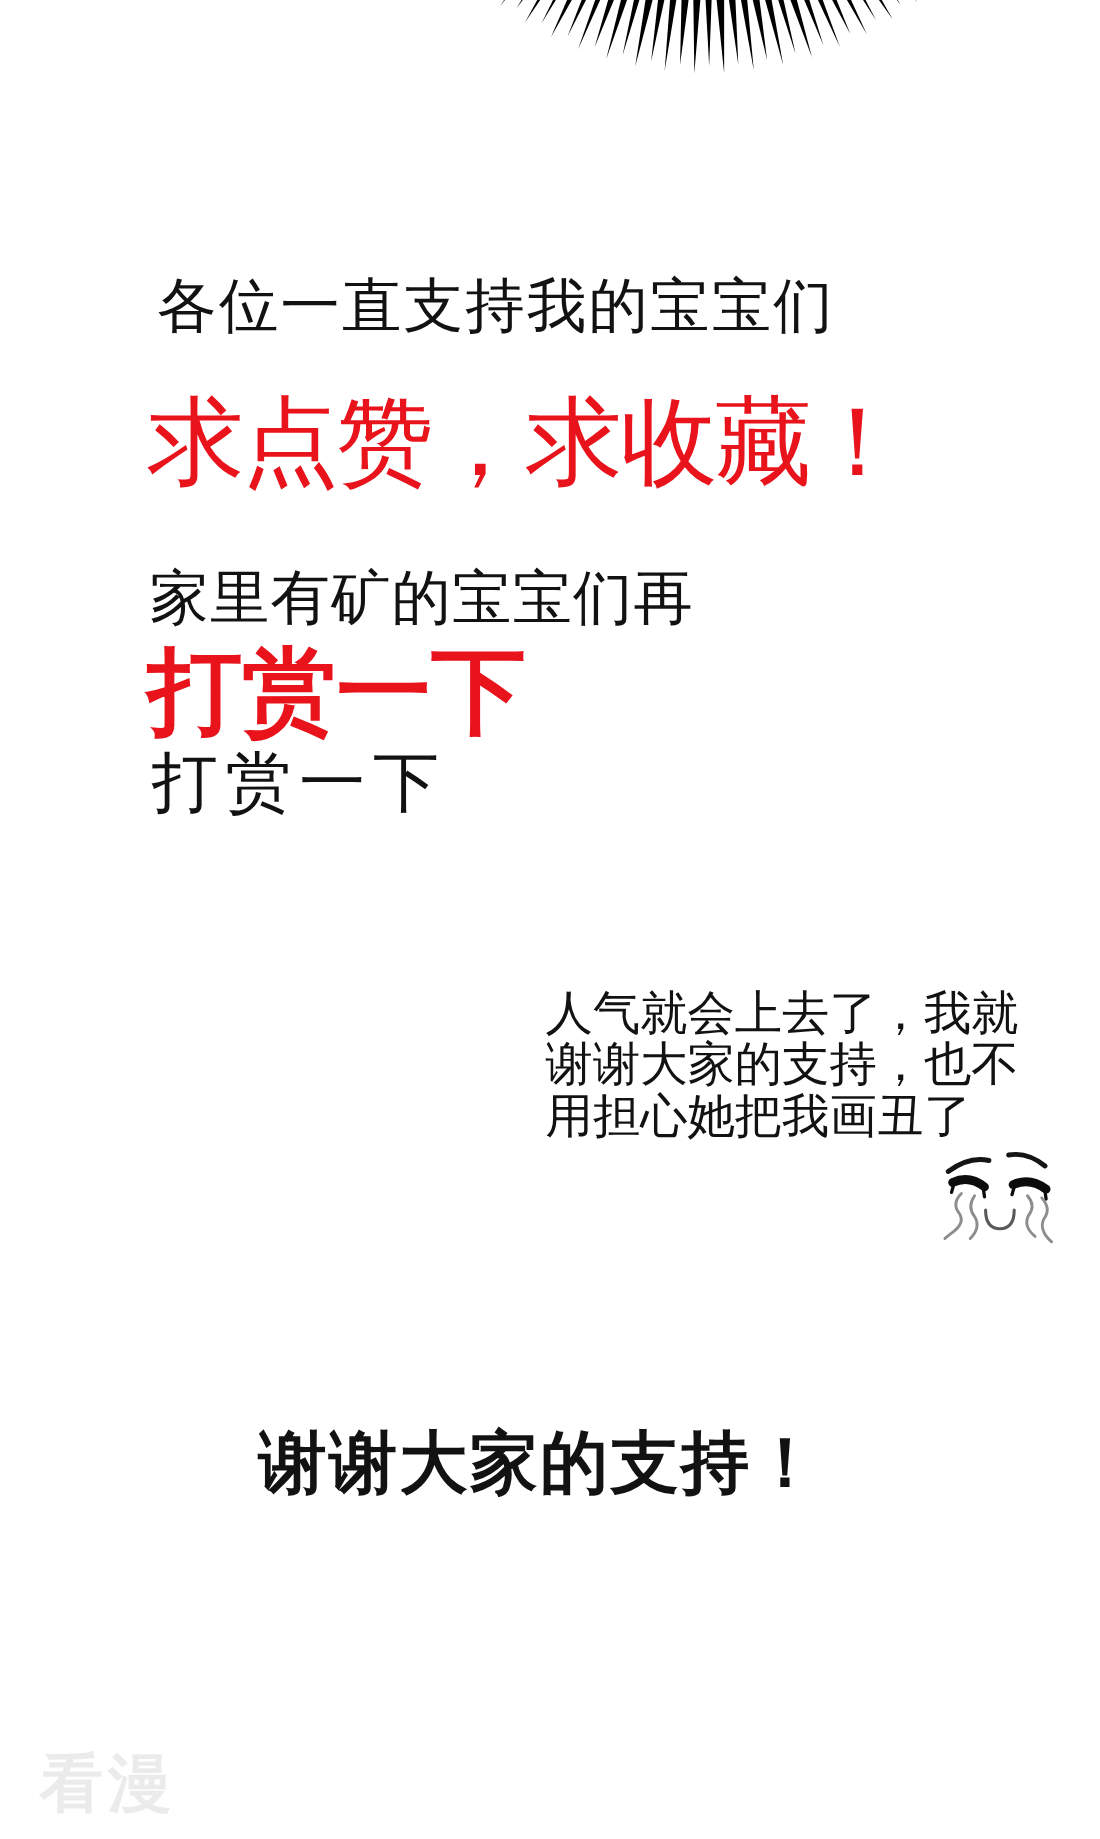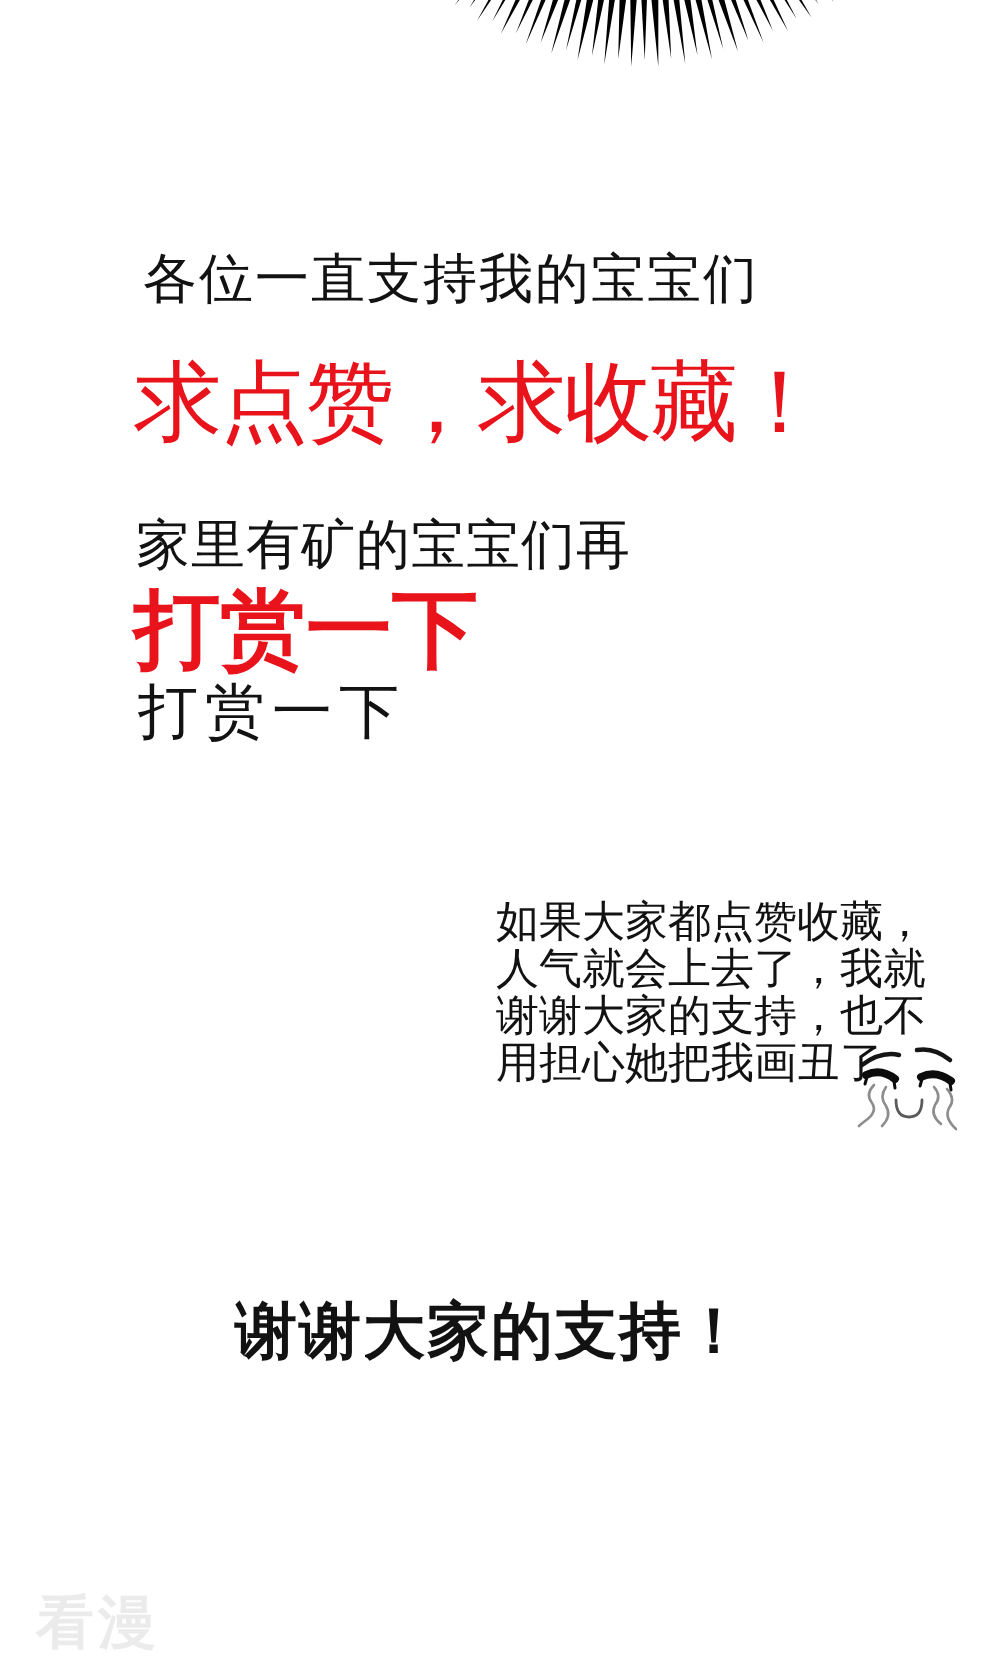--- a/index.html
+++ b/index.html
@@ -173,21 +173,20 @@
 
   <div class="txt appeal-main">求点赞，求收藏！</div>
 
   <div class="txt rich-line">家里有矿的宝宝们再</div>
 
   <div class="txt appeal-ticket">打赏一下</div>
 
   <div class="txt tip-line">打赏一下</div>
 
   <div class="aside">
-    <div>如果大家都点赞收藏，</div>
     <div>人气就会上去了，我就</div>
     <div>谢谢大家的支持，也不</div>
     <div>用担心她把我画丑了</div>
   </div>
 
   <svg class="face" viewBox="0 0 140 102" xmlns="http://www.w3.org/2000/svg">
 
     <path d="M 26 27 Q 45 13 63 17" fill="none" stroke="#151515" stroke-width="4.5" stroke-linecap="round"></path>
     <path d="M 81 12 Q 98 9 114 22" fill="none" stroke="#151515" stroke-width="4.5" stroke-linecap="round"></path>
 

